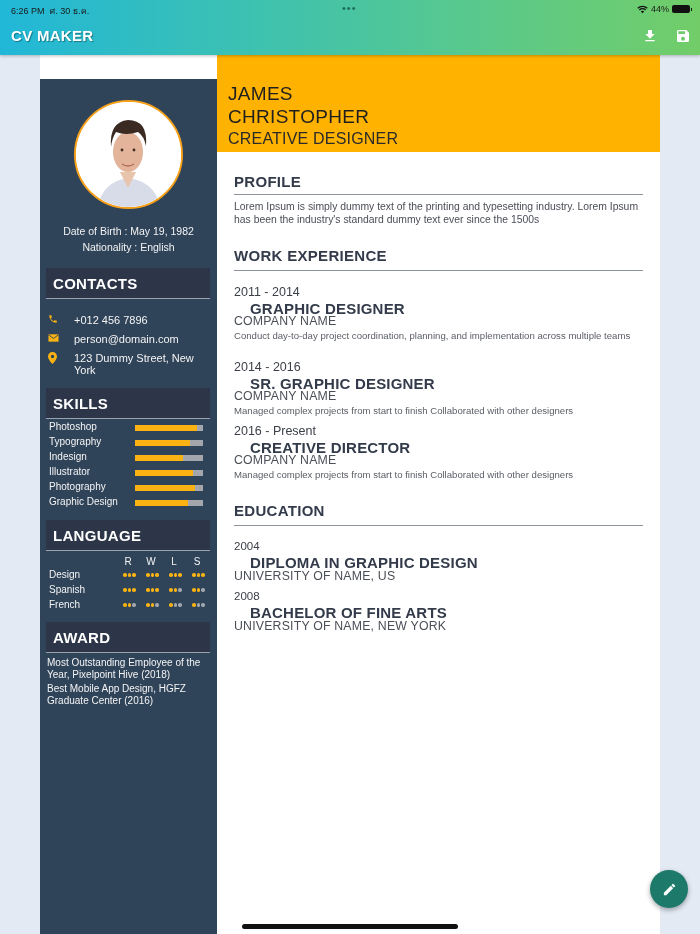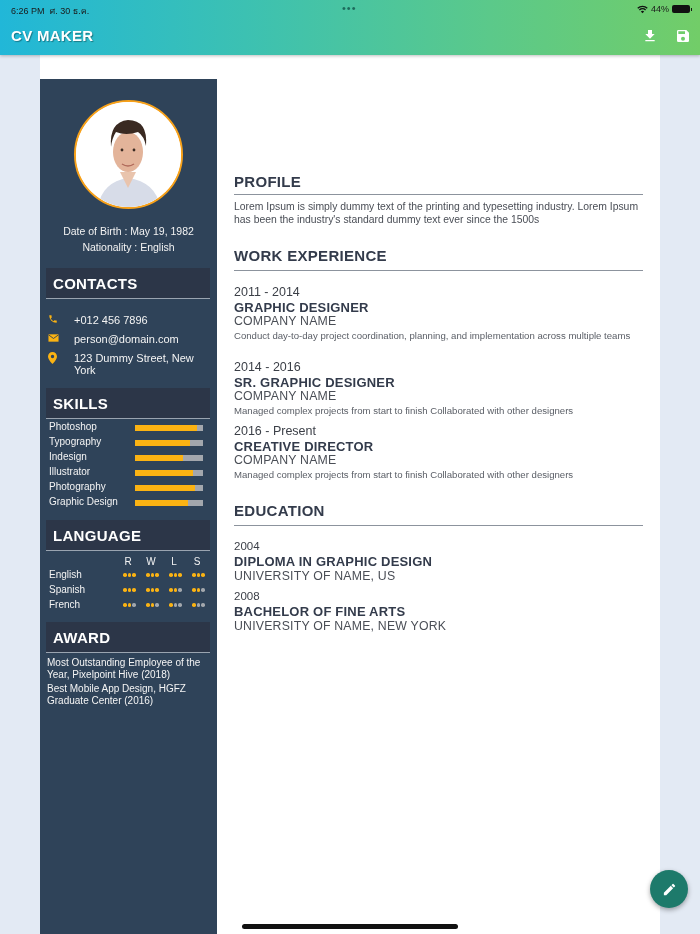--- a/index.html
+++ b/index.html
@@ -85,21 +85,21 @@
 
   .main { position: absolute; left: 194px; top: 0; width: 409px; }
   .sec-title {
     position: absolute; left: 0; width: 409px; height: 22px;
     font-size: 15px; font-weight: bold; color: #333b4b; letter-spacing: 0.3px;
     border-bottom: 1px solid #8c939d; padding-top: 0px;
   }
   .sec-title span { position: absolute; top: 0; left: 0; }
   .p-text { position: absolute; left: 0; width: 409px; font-size: 10.4px; line-height: 12.5px; color: #4a4e56; }
   .yr { position: absolute; left: 0; font-size: 12.5px; color: #3b3f47; }
-  .role { position: absolute; left: 0; font-size: 13px; font-weight: bold; color: #333b4b; letter-spacing: 0.2px; }
+  .role { position: absolute; left: 16px; font-size: 15px; font-weight: bold; color: #333b4b; letter-spacing: 0.2px; }
   .comp { position: absolute; left: 0; font-size: 12.3px; color: #4a4e56; letter-spacing: 0.2px; }
   .desc { position: absolute; left: 0; width: 409px; font-size: 9.6px; line-height: 11.5px; color: #5a5e66; }
 
   .right-margin { position: absolute; left: 660px; top: 55px; width: 40px; height: 879px; background: #e3eaf4; }
 
   .fab {
     position: absolute; left: 650px; top: 870px; width: 38px; height: 38px; border-radius: 50%;
     background: #1d7a6b; box-shadow: 0 2px 5px rgba(0,0,0,0.35);
     display: flex; align-items: center; justify-content: center; cursor: pointer;
   }
@@ -222,21 +222,21 @@
         </div>
       </div>
 
     <div class="side-sec-title" style="top:441px">LANGUAGE</div>
     <div class="lang-head" style="left:78px">R</div>
     <div class="lang-head" style="left:101px">W</div>
     <div class="lang-head" style="left:124px">L</div>
     <div class="lang-head" style="left:147px">S</div>
     <div id="lang-list">
         <div class="lang-row" style="top: 490px;">
-          <span class="lbl">English</span>
+          <span class="lbl">Design</span>
           <span class="dots" style="left:74px">
             <span class="dot"></span>
             <span class="dot"></span>
             <span class="dot"></span>
           </span>
           <span class="dots" style="left:97px">
             <span class="dot"></span>
             <span class="dot"></span>
             <span class="dot"></span>
           </span>
@@ -297,20 +297,25 @@
             <span class="dot off"></span>
           </span>
         </div>
       </div>
 
     <div class="side-sec-title" style="top:543px">AWARD</div>
     <div class="award" style="top:578px">Most Outstanding Employee of the Year, Pixelpoint Hive (2018)</div>
     <div class="award" style="top:604px">Best Mobile App Design, HGFZ Graduate Center (2016)</div>
   </div>
 
+  <div class="namebar">
+    <div class="first-name">JAMES</div>
+    <div class="last-name">CHRISTOPHER</div>
+    <div class="job-title">CREATIVE DESIGNER</div>
+  </div>
 
   <div class="main">
     <div class="sec-title" style="top:118px">
         <span>PROFILE</span>
       </div>
     <div class="p-text" style="top:146px">Lorem Ipsum is simply dummy text of the printing and typesetting industry. Lorem Ipsum has been the industry's standard dummy text ever since the 1500s</div>
 
     <div class="sec-title" style="top:192px; height:24px">
         <span>WORK EXPERIENCE</span>
       </div>

